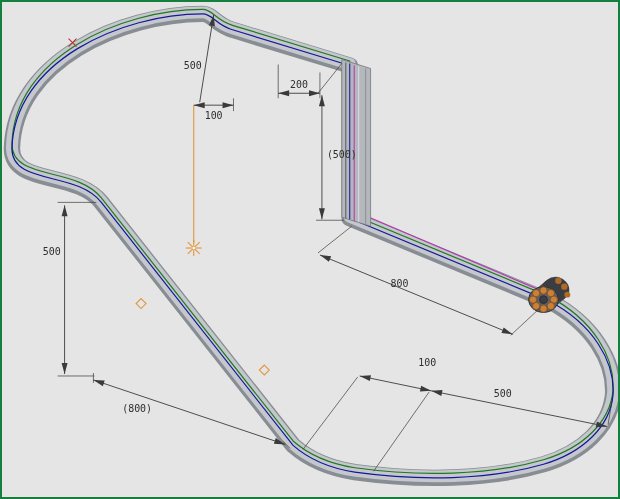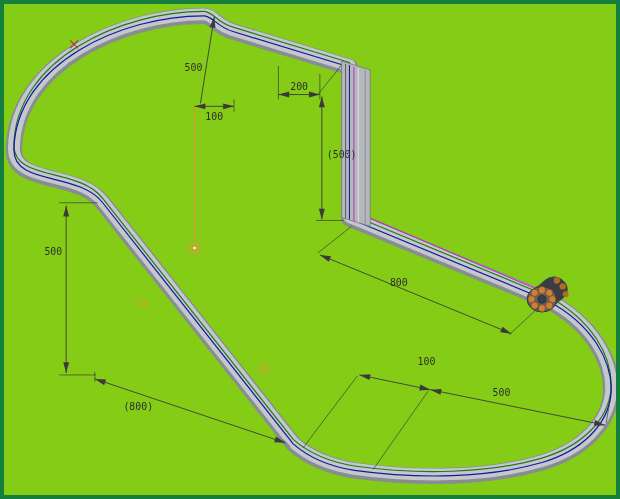--- a/index.html
+++ b/index.html
@@ -6,22 +6,22 @@
     margin: 0;
     padding: 0;
     background: #ffffff;
     font-family: "DejaVu Sans Mono", "Liberation Mono", monospace;
   }
   .viewport {
     position: relative;
     width: 620px;
     height: 499px;
     box-sizing: border-box;
-    background: #84cc16;
-    border: 4px solid #15803d;
+    background: #e5e5e5;
+    border: 2px solid #15803d;
     overflow: hidden;
   }
   .viewport svg { display: block; width: 100%; height: 100%; }
   .dim-line { stroke: #3a3a3a; stroke-width: 0.9; fill: none; }
   .ext-line { stroke: #3a3a3a; stroke-width: 0.7; fill: none; }
   .dim-text {
     font-size: 10px;
     fill: #2e2e2e;
     font-family: "DejaVu Sans Mono", "Liberation Mono", monospace;
   }

